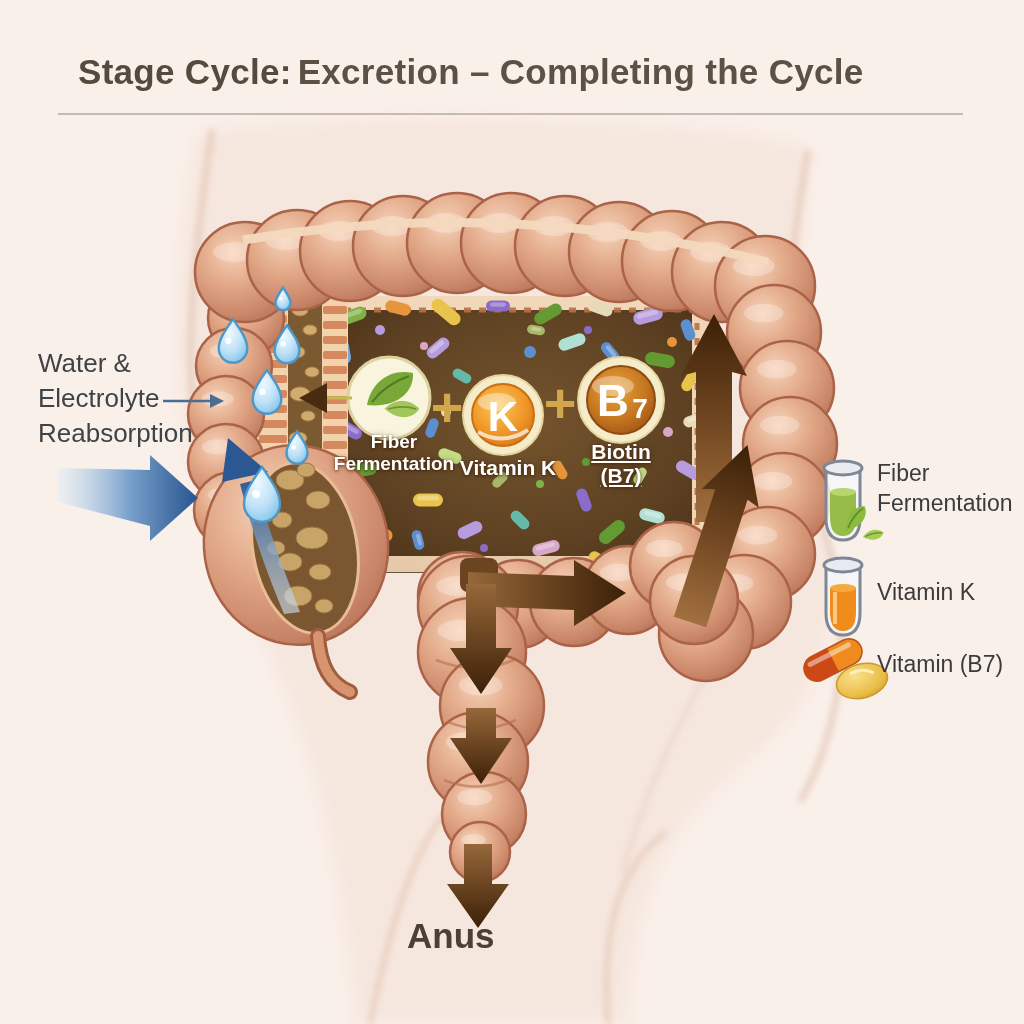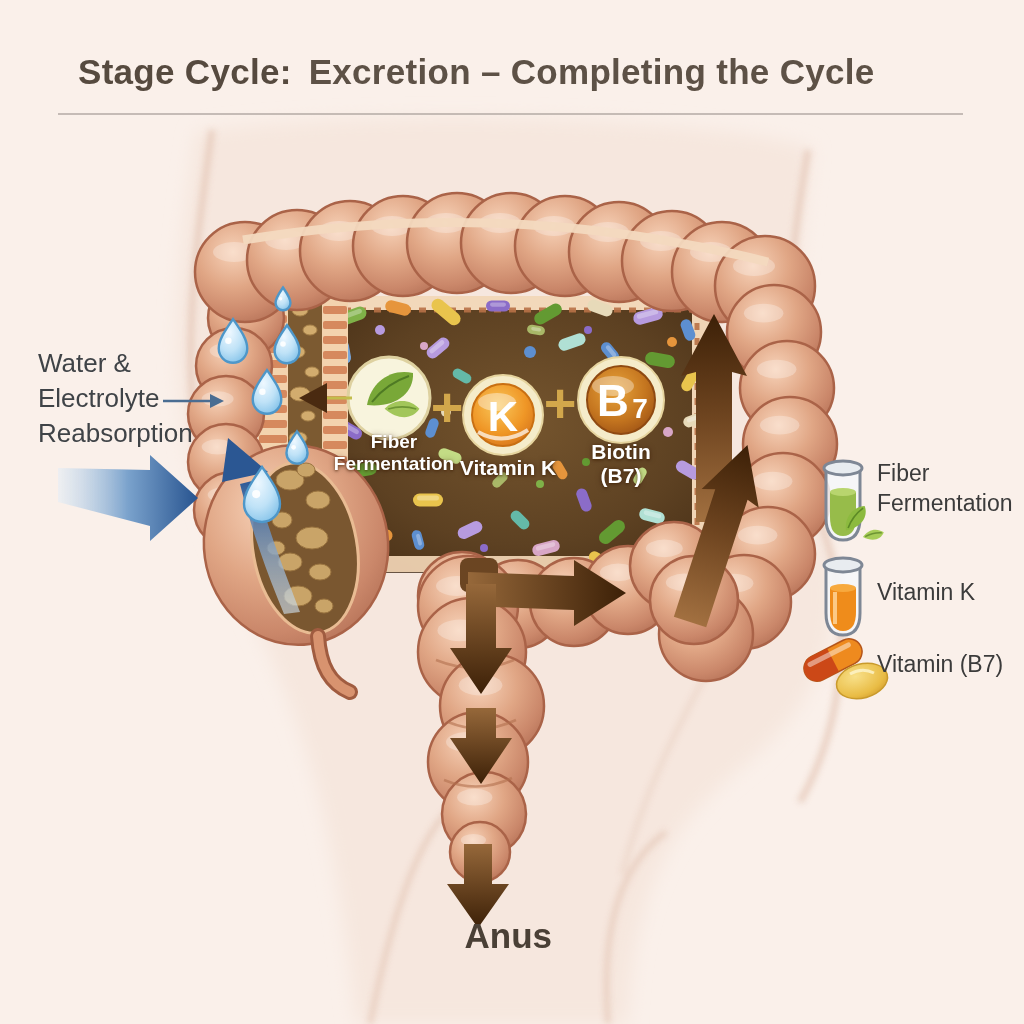--- a/index.html
+++ b/index.html
@@ -2,33 +2,33 @@
 <html><head>
 <meta charset="utf-8">
 <style>
   html,body{margin:0;padding:0;background:#ddd;}
   .stage{position:relative;width:1024px;height:1024px;overflow:hidden;
          background:#faf0ea;font-family:"Liberation Sans",sans-serif;}
   .stage svg{position:absolute;left:0;top:0;}
   .abs{position:absolute;}
   .title{left:78px;top:52px;color:#564a3f;font-size:35px;letter-spacing:.3px;white-space:nowrap;}
   .title .t1{font-weight:700;}
-  .title .t2{font-weight:600;color:#5d5146;margin-left:17px;}
+  .title .t2{font-weight:600;color:#5d5146;margin-left:6px;}
   .rule{left:58px;top:113px;width:905px;height:2px;background:#b3aaa4;opacity:.75;}
   .water-label{left:38px;top:346px;color:#3f4347;font-size:26px;font-weight:500;line-height:35px;}
   .lum{color:#fff;font-weight:700;text-align:center;
        text-shadow:0 1px 3px rgba(60,30,0,.75),0 0 6px rgba(60,30,0,.4);}
   .lum-fiber{left:319px;top:431px;width:150px;font-size:19px;line-height:22px;}
   .lum-vitk{left:433px;top:456px;width:150px;font-size:21px;}
-  .lum-biotin{left:546px;top:440px;width:150px;font-size:21px;line-height:24px;}
+  .lum-biotin{left:546px;top:440px;width:150px;font-size:21px;line-height:24px;text-decoration:underline;}
   .legend-label{left:877px;color:#3b3b3b;font-size:23px;font-weight:500;line-height:30px;}
   .ll1{top:458px;width:150px;}
   .ll2{top:577px;}
   .ll3{top:649px;}
-  .anus{left:407px;top:916px;width:145px;text-align:right;color:#4a4036;
+  .anus{left:407px;top:916px;width:145px;text-align:left;color:#4a4036;
         font-size:35px;font-weight:600;}
 </style>
 </head>
 <body>
 
 <div class="stage">
 <svg id="scene" width="1024" height="1024" viewBox="0 0 1024 1024">
   <defs>
     <radialGradient id="gHaustra" cx="38%" cy="30%" r="80%">
       <stop offset="0%" stop-color="#f7d2b8"></stop>

